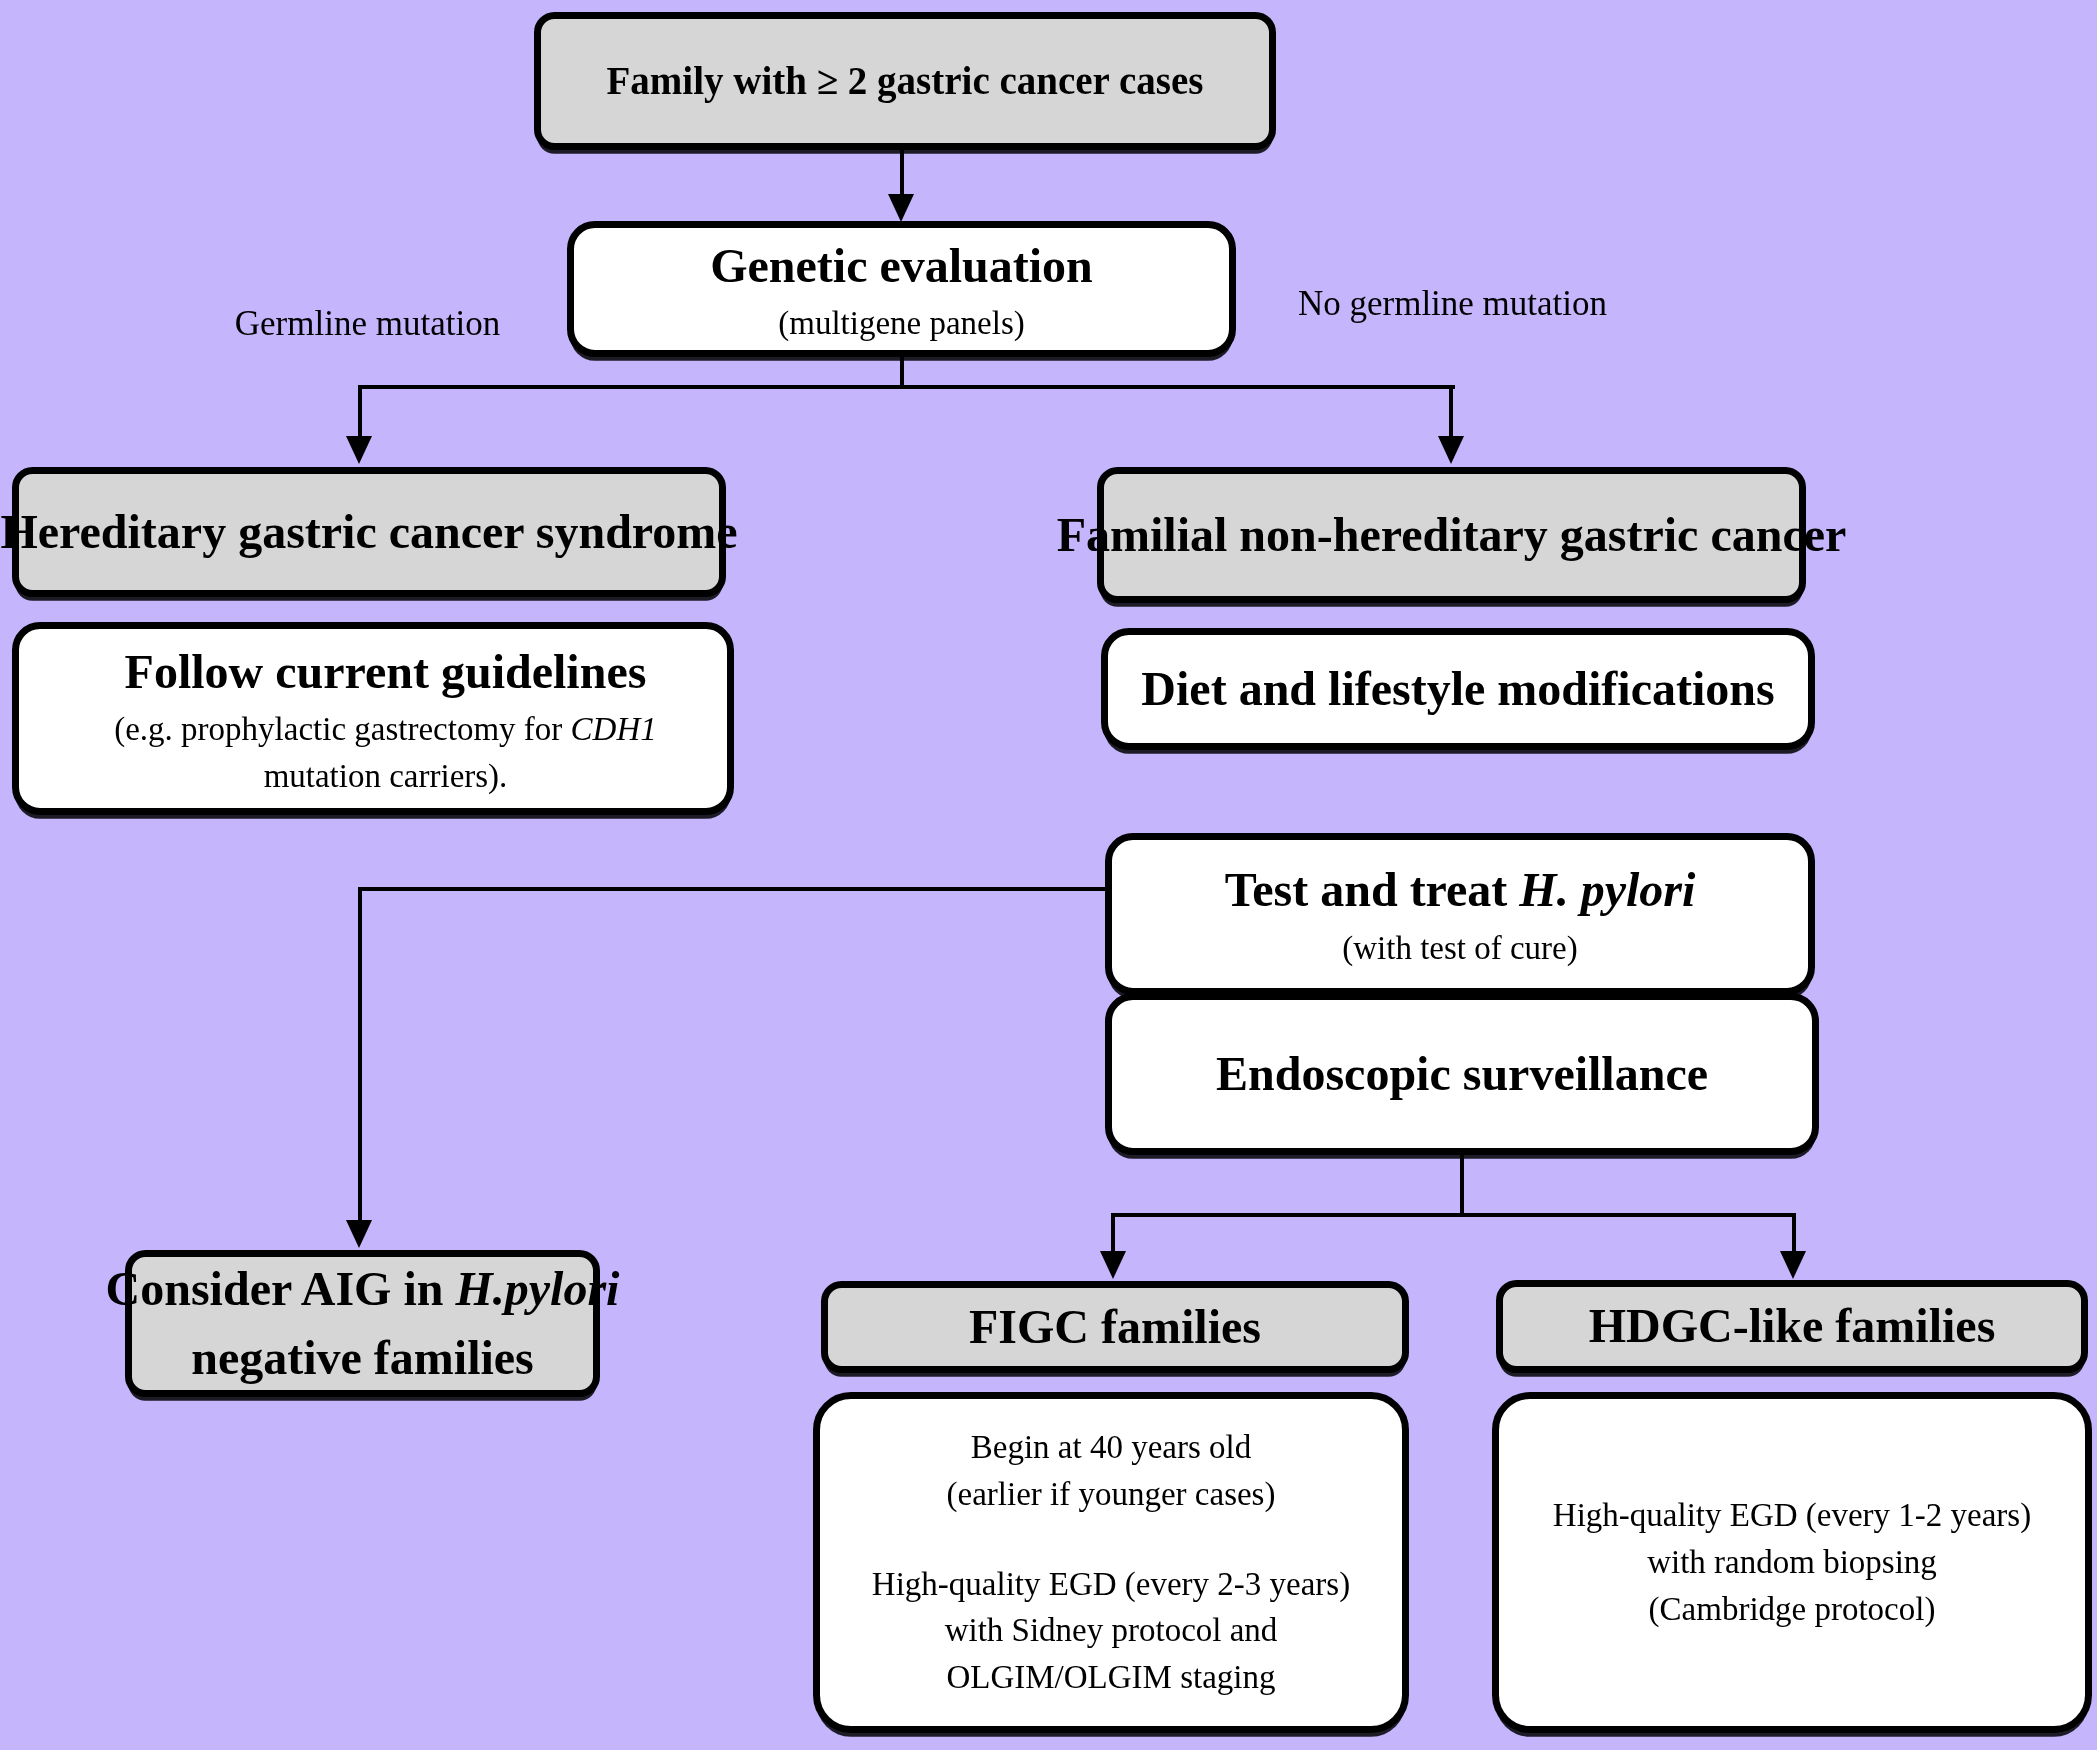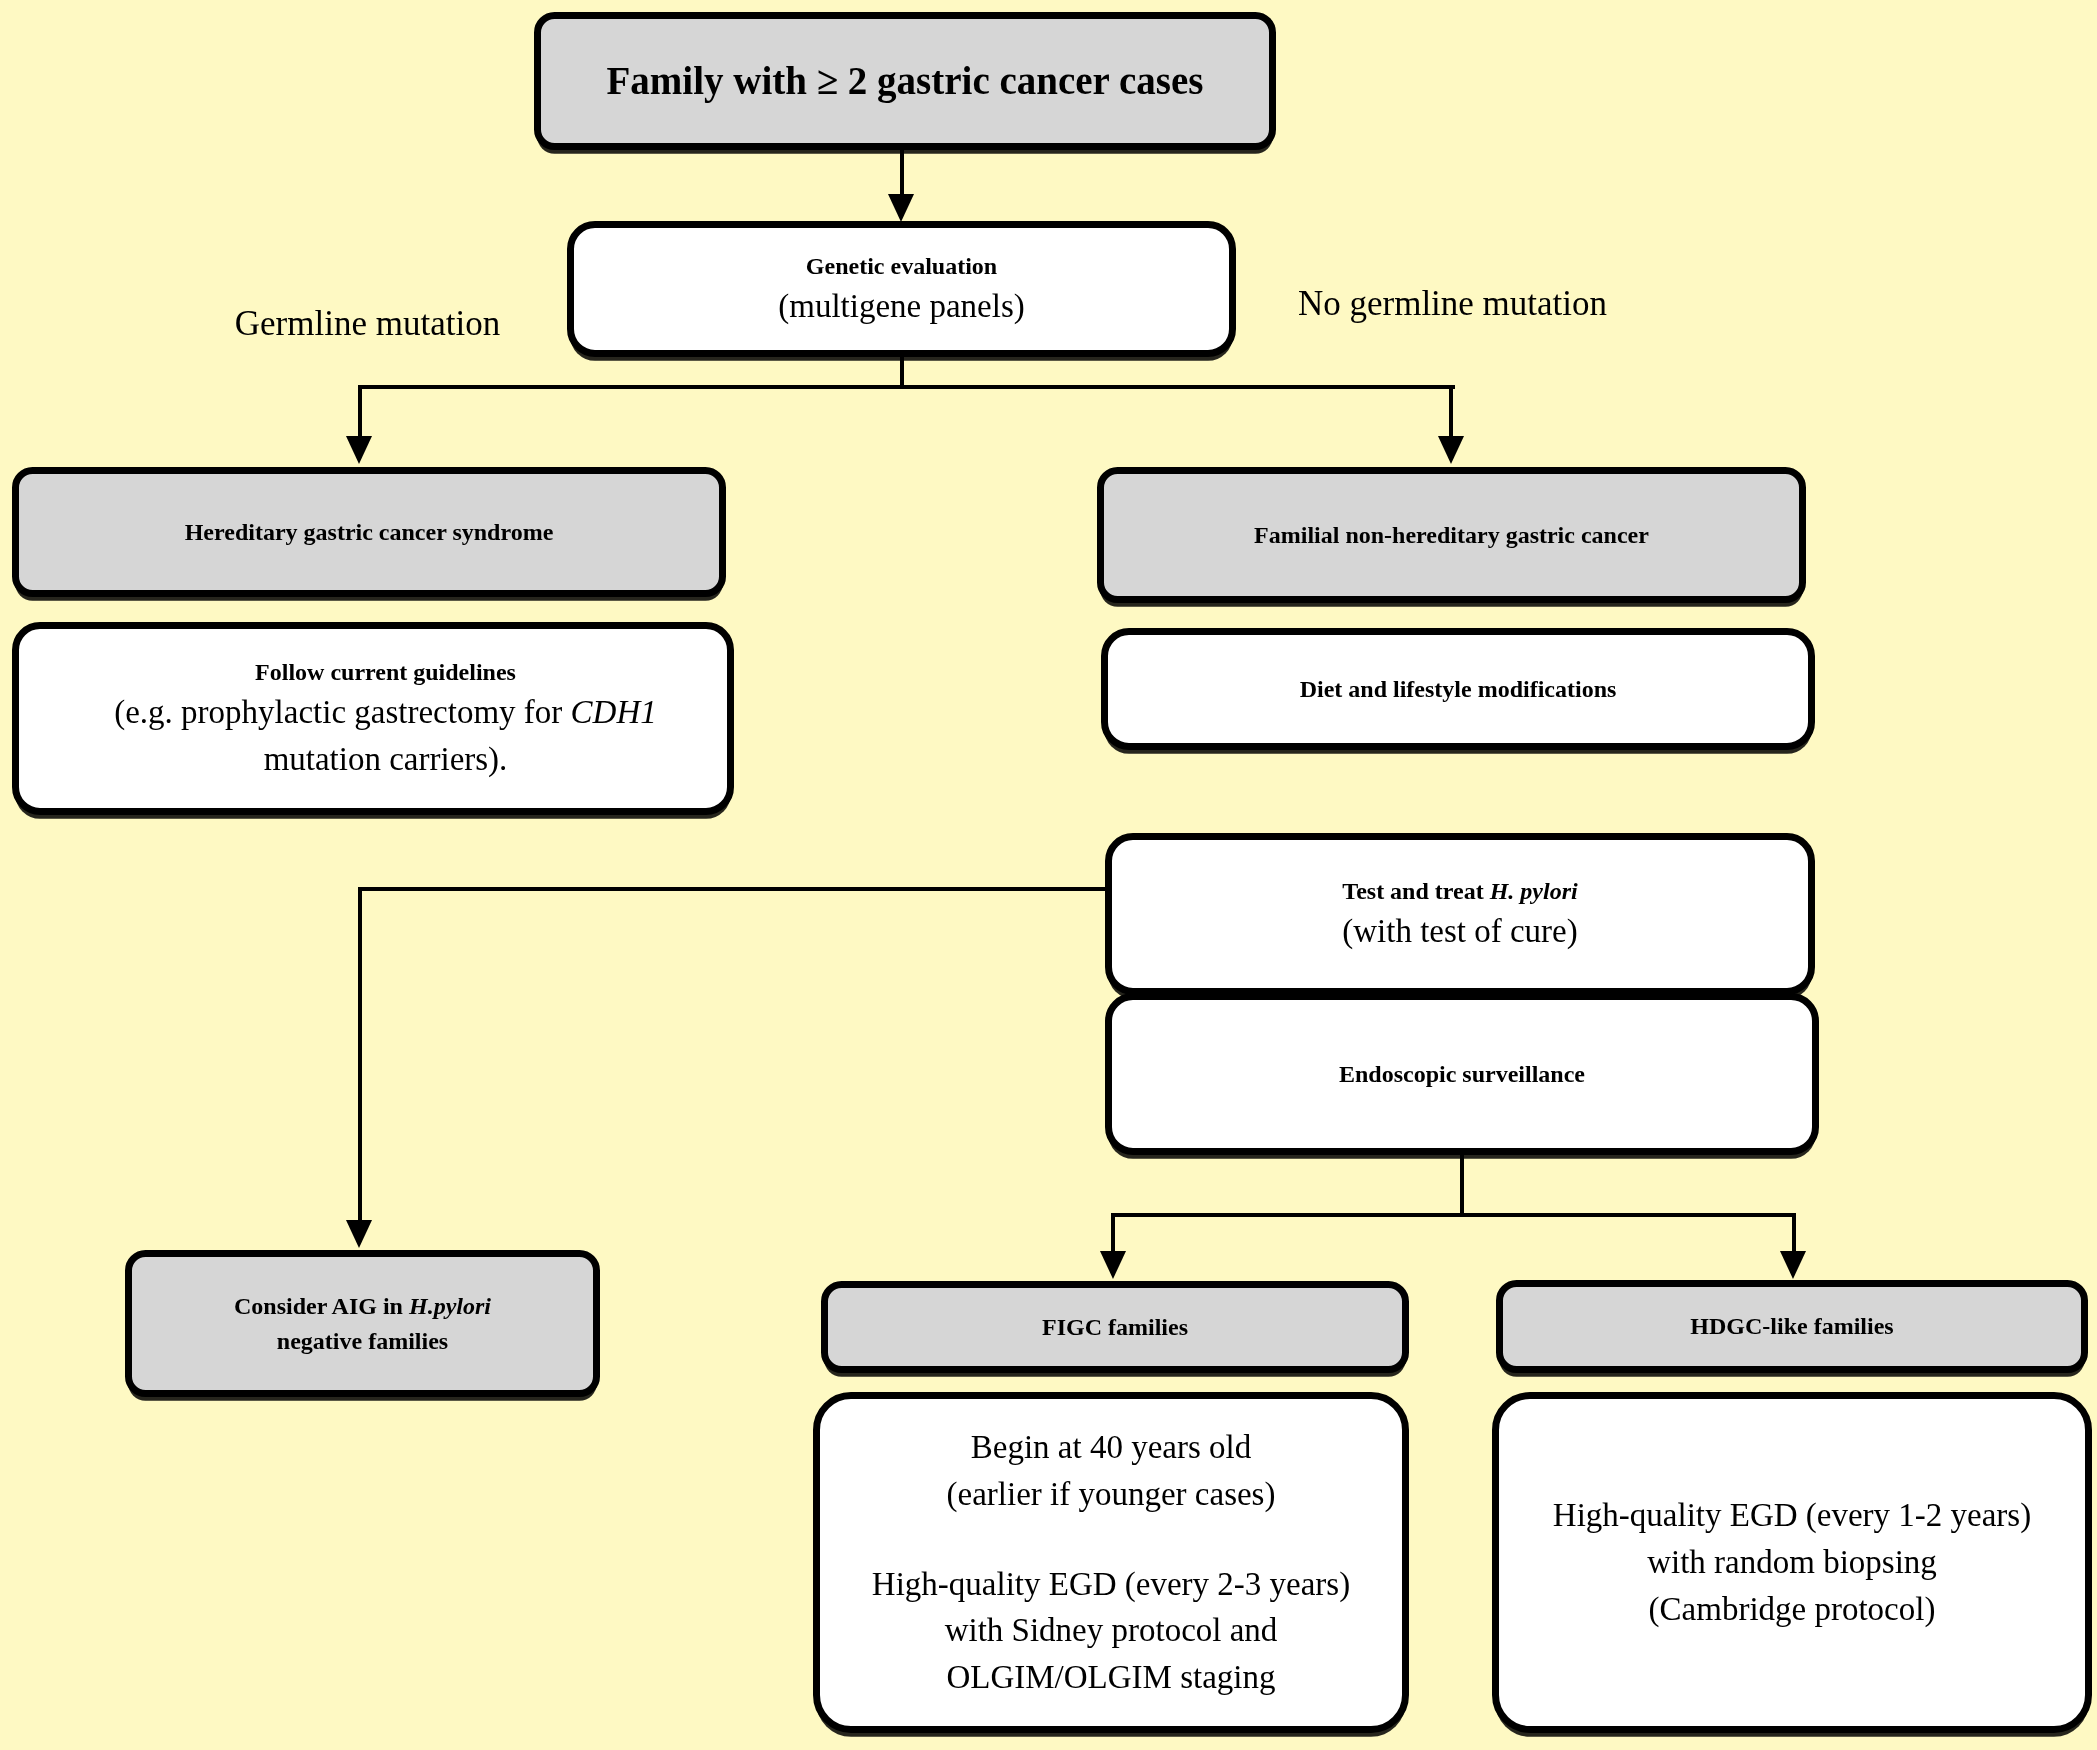--- a/index.html
+++ b/index.html
@@ -1,30 +1,30 @@
 <!DOCTYPE html>
 <html style="font-size:12.6px"><head>
 <meta charset="utf-8">
 <style>
   html,body{margin:0;padding:0;background:#ffffff;}
   .canvas{
-    position:relative;width:2097px;height:1750px;background:#fef9c3;
+    position:relative;width:2097px;height:1750px;background:#c4b5fd;
     font-family:"Liberation Serif","DejaVu Serif",serif;color:#000;overflow:hidden;
   }
   .node{
     position:absolute;box-sizing:border-box;border:7px solid #000;
     display:flex;flex-direction:column;justify-content:center;align-items:center;
     text-align:center;padding:4.7px 11px;
     box-shadow:0 7px 0 -3.2px rgba(0,0,0,0.85);
   }
   .node.gray{background:#d6d6d6;border-radius:20.5px;}
   .node.white{background:#ffffff;border-radius:28px;}
   .node.round-lg{border-radius:38px;}
   .line{font-size:33px;line-height:1.42;white-space:nowrap;}
-  .line.bold{font-weight:bold;font-size:24px;}
+  .line.bold{font-weight:bold;font-size:48px;}
   .node.family .line.bold{font-size:39px;}
   .line.gap{height:43px;}
   .hline,.vline{position:absolute;background:#000;}
   .hline{height:4px;}
   .vline{width:4px;}
   .arrowhead{
     position:absolute;width:0;height:0;
     border-left:13.4px solid transparent;border-right:13.4px solid transparent;
     border-top:28px solid #000;
   }

